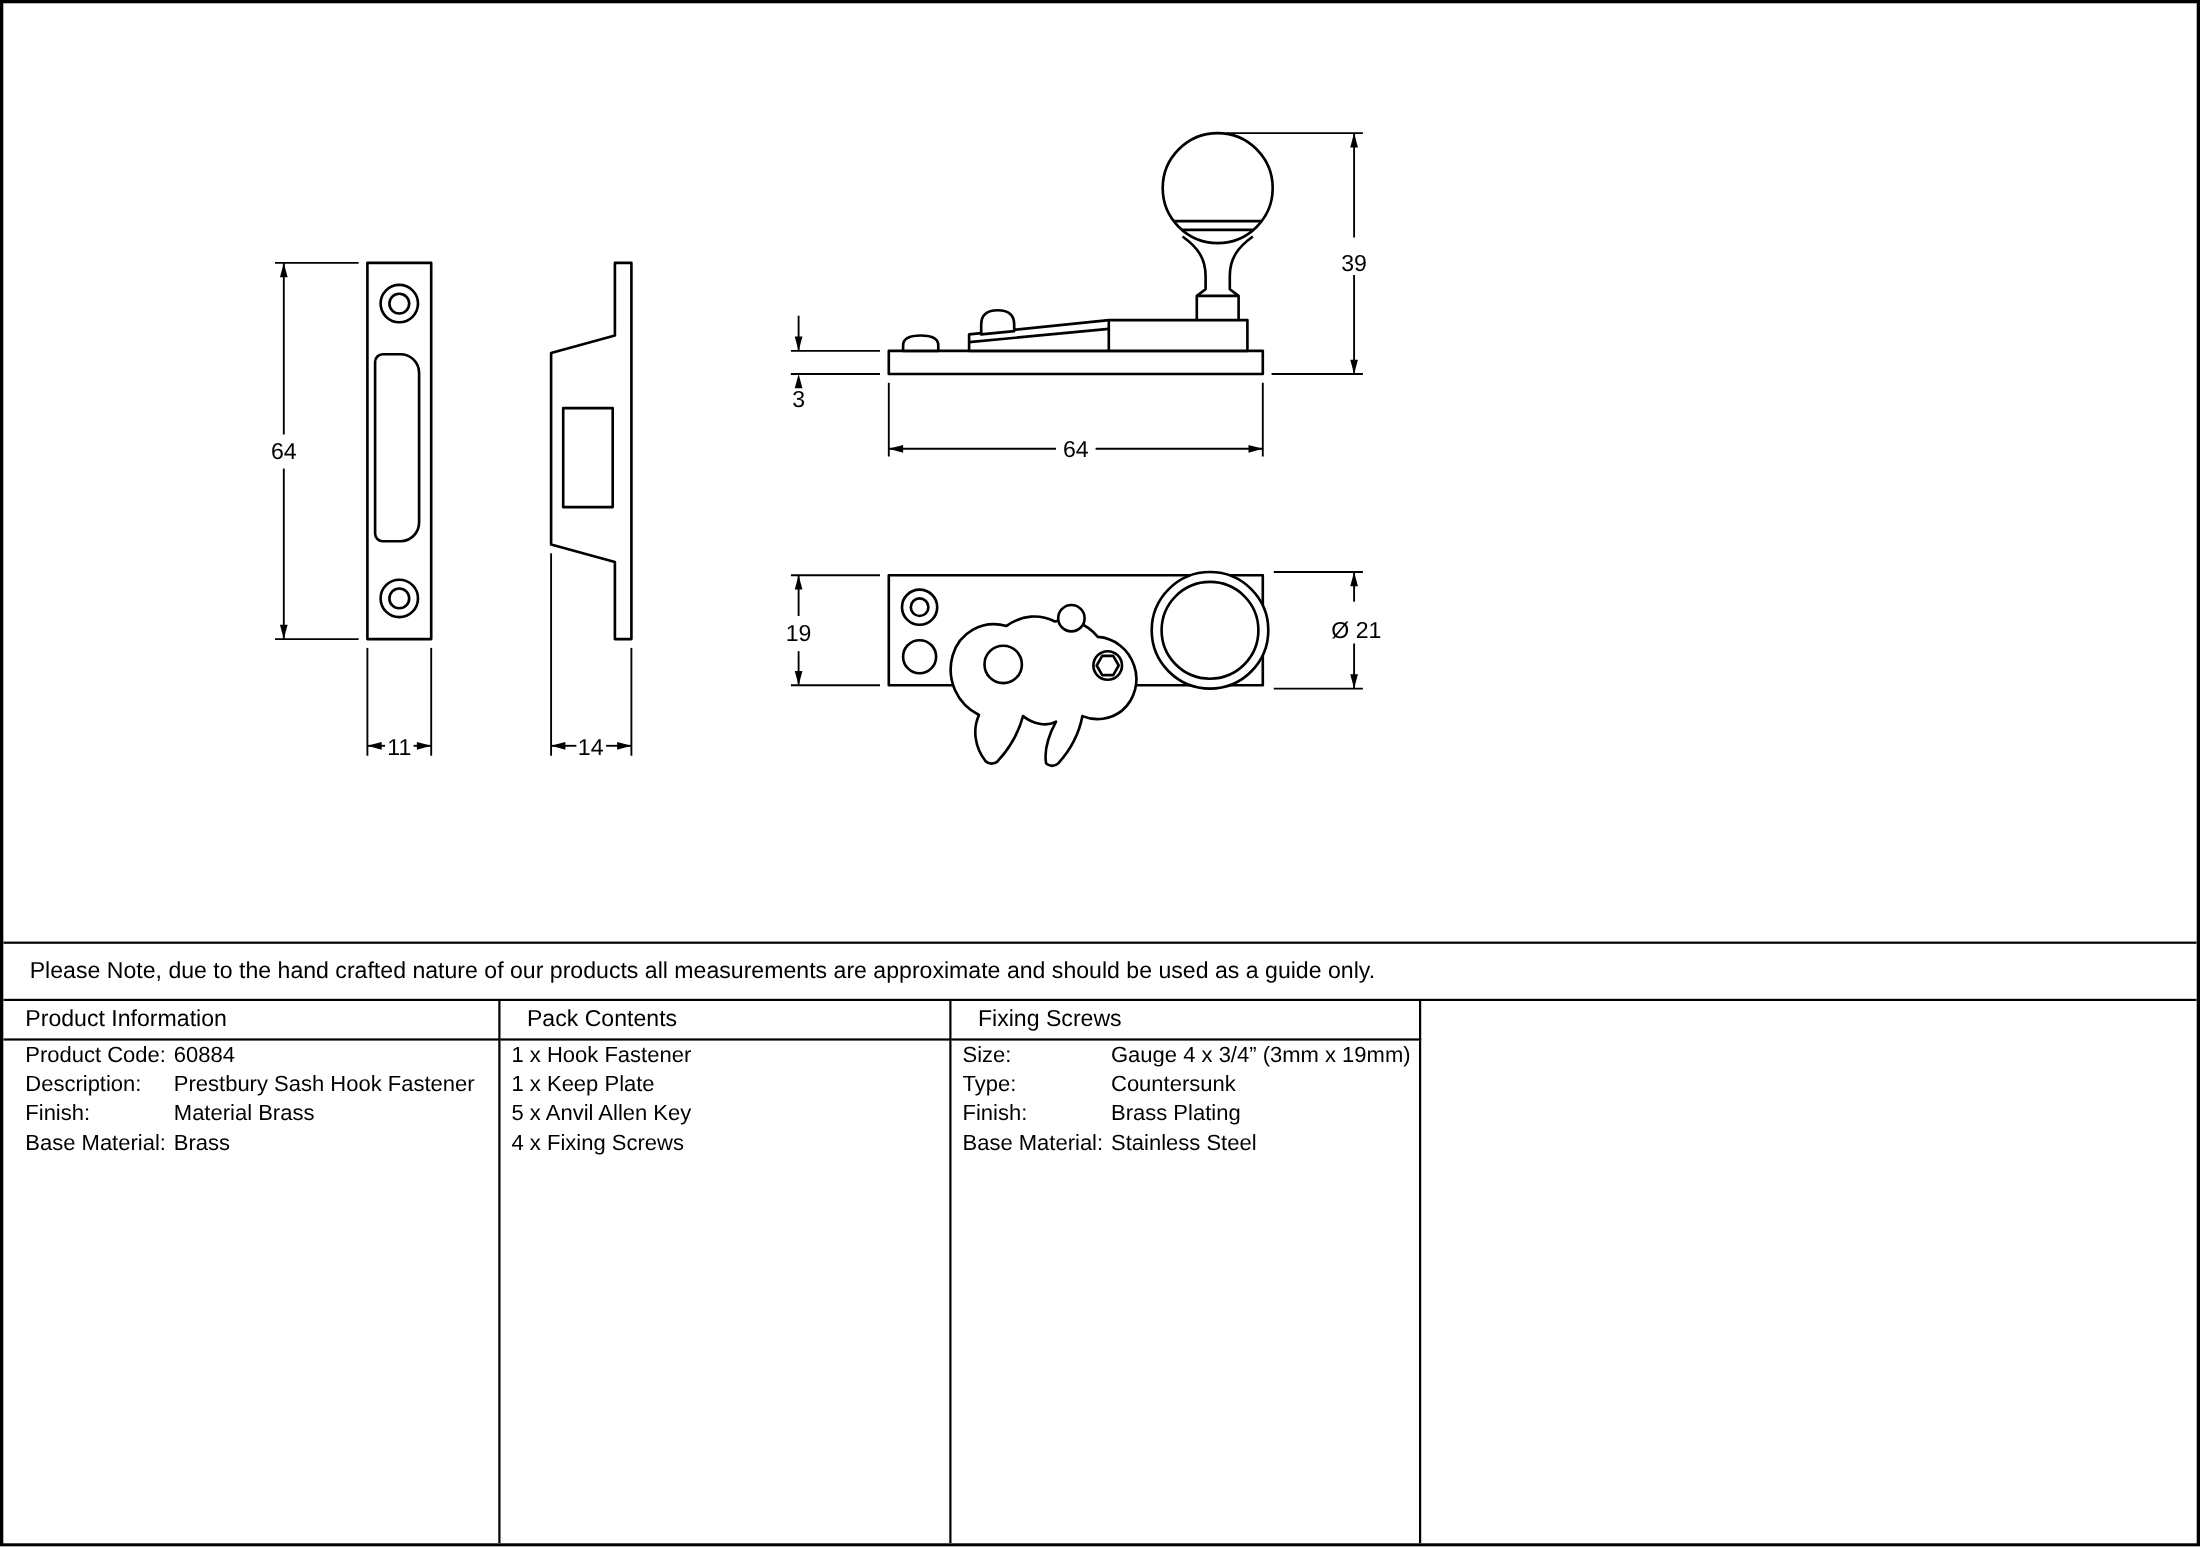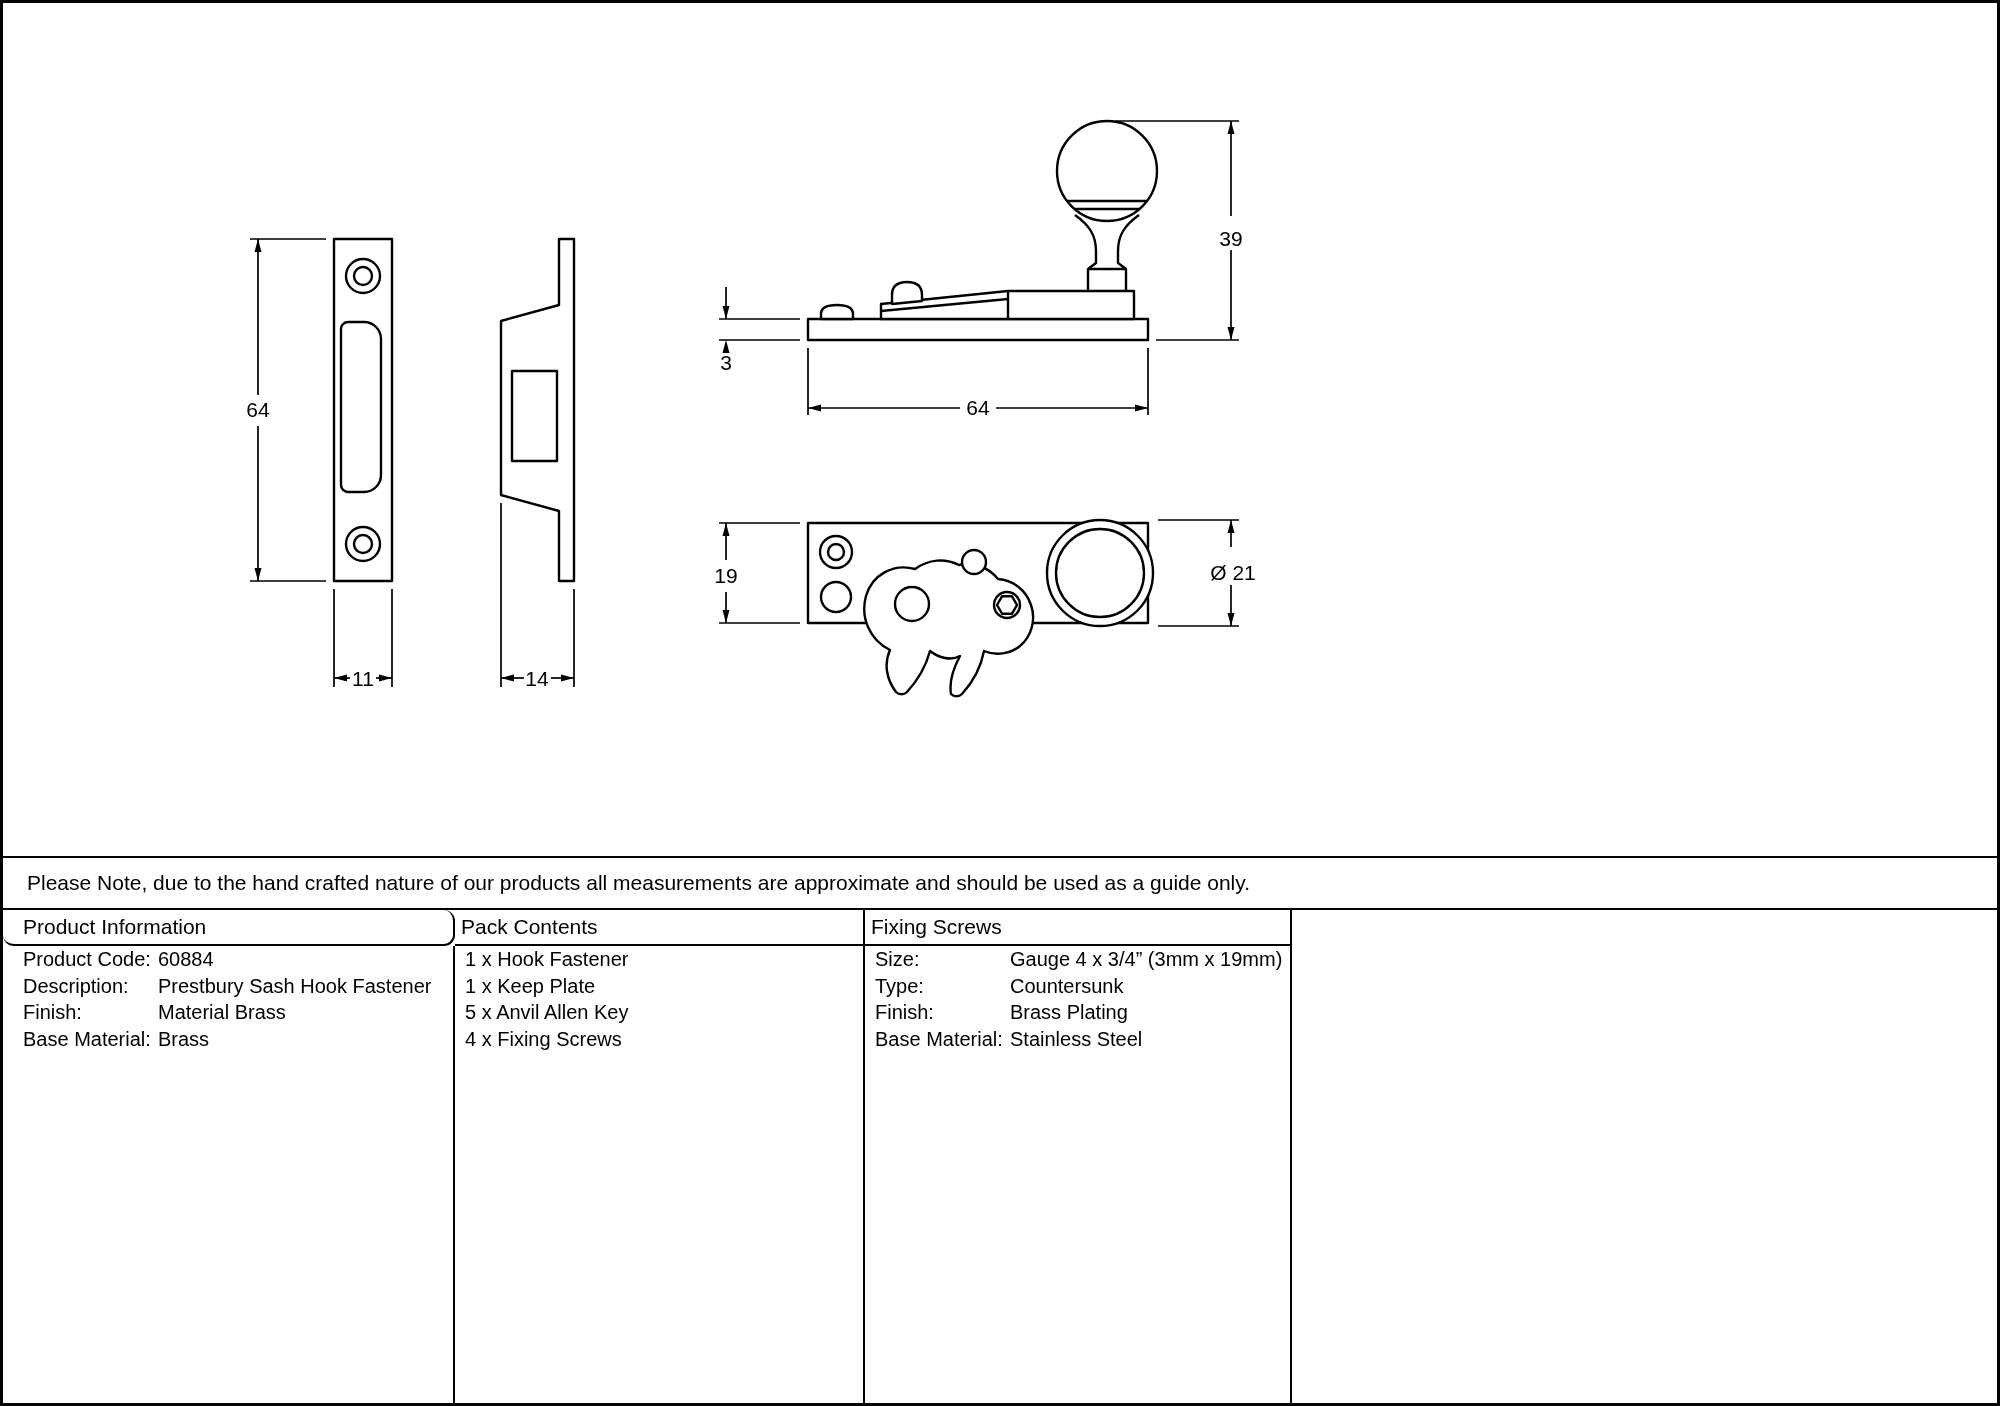--- a/index.html
+++ b/index.html
@@ -6,22 +6,22 @@
   html,body { background:#fff; }
   body { width:2000px; height:1406px; font-family:"Liberation Sans", sans-serif; color:#000; }
   .page { position:relative; width:2000px; height:1406px; background:#fff; border:3px solid #000; overflow:hidden; }
   .drawings { position:absolute; top:0; left:0; width:1994px; height:853px; }
   .note-bar { position:absolute; top:853px; left:0; width:1994px; height:54px;
               border-top:2px solid #000; border-bottom:2px solid #000;
               display:flex; align-items:center; padding-left:24px; font-size:21px; }
   .spec-table { position:absolute; top:907px; bottom:0; left:0; width:1994px;
                 display:grid; grid-template-columns:452px 410px 427px 1fr; grid-template-rows:36px 1fr; }
   .th { border-right:2px solid #000; border-bottom:2px solid #000; display:flex; align-items:center;
-        padding-left:6px; font-size:21px; }
-  .th.c1 { padding-left:20px;border-radius:11px; }
+        padding-left:24px; font-size:21px; }
+  .th.c1 { padding-left:20px; }
   .spacer-cell { grid-row:1 / 3; grid-column:4; }
   .td { border-right:2px solid #000; padding-top:0; font-size:20px; }
   .td .row { display:flex; line-height:26.5px; padding-left:10px; }
   .td.c1 .row { padding-left:20px; }
   .lbl { width:135px; flex:0 0 135px; }
   
   .part { fill:#fff; stroke:#000; stroke-width:2.4; stroke-linejoin:round; }
   .partline { fill:none; stroke:#000; stroke-width:2.4; stroke-linejoin:round; }
   .dimline { fill:none; stroke:#000; stroke-width:1.7; }
   .ah { fill:#000; stroke:none; }

